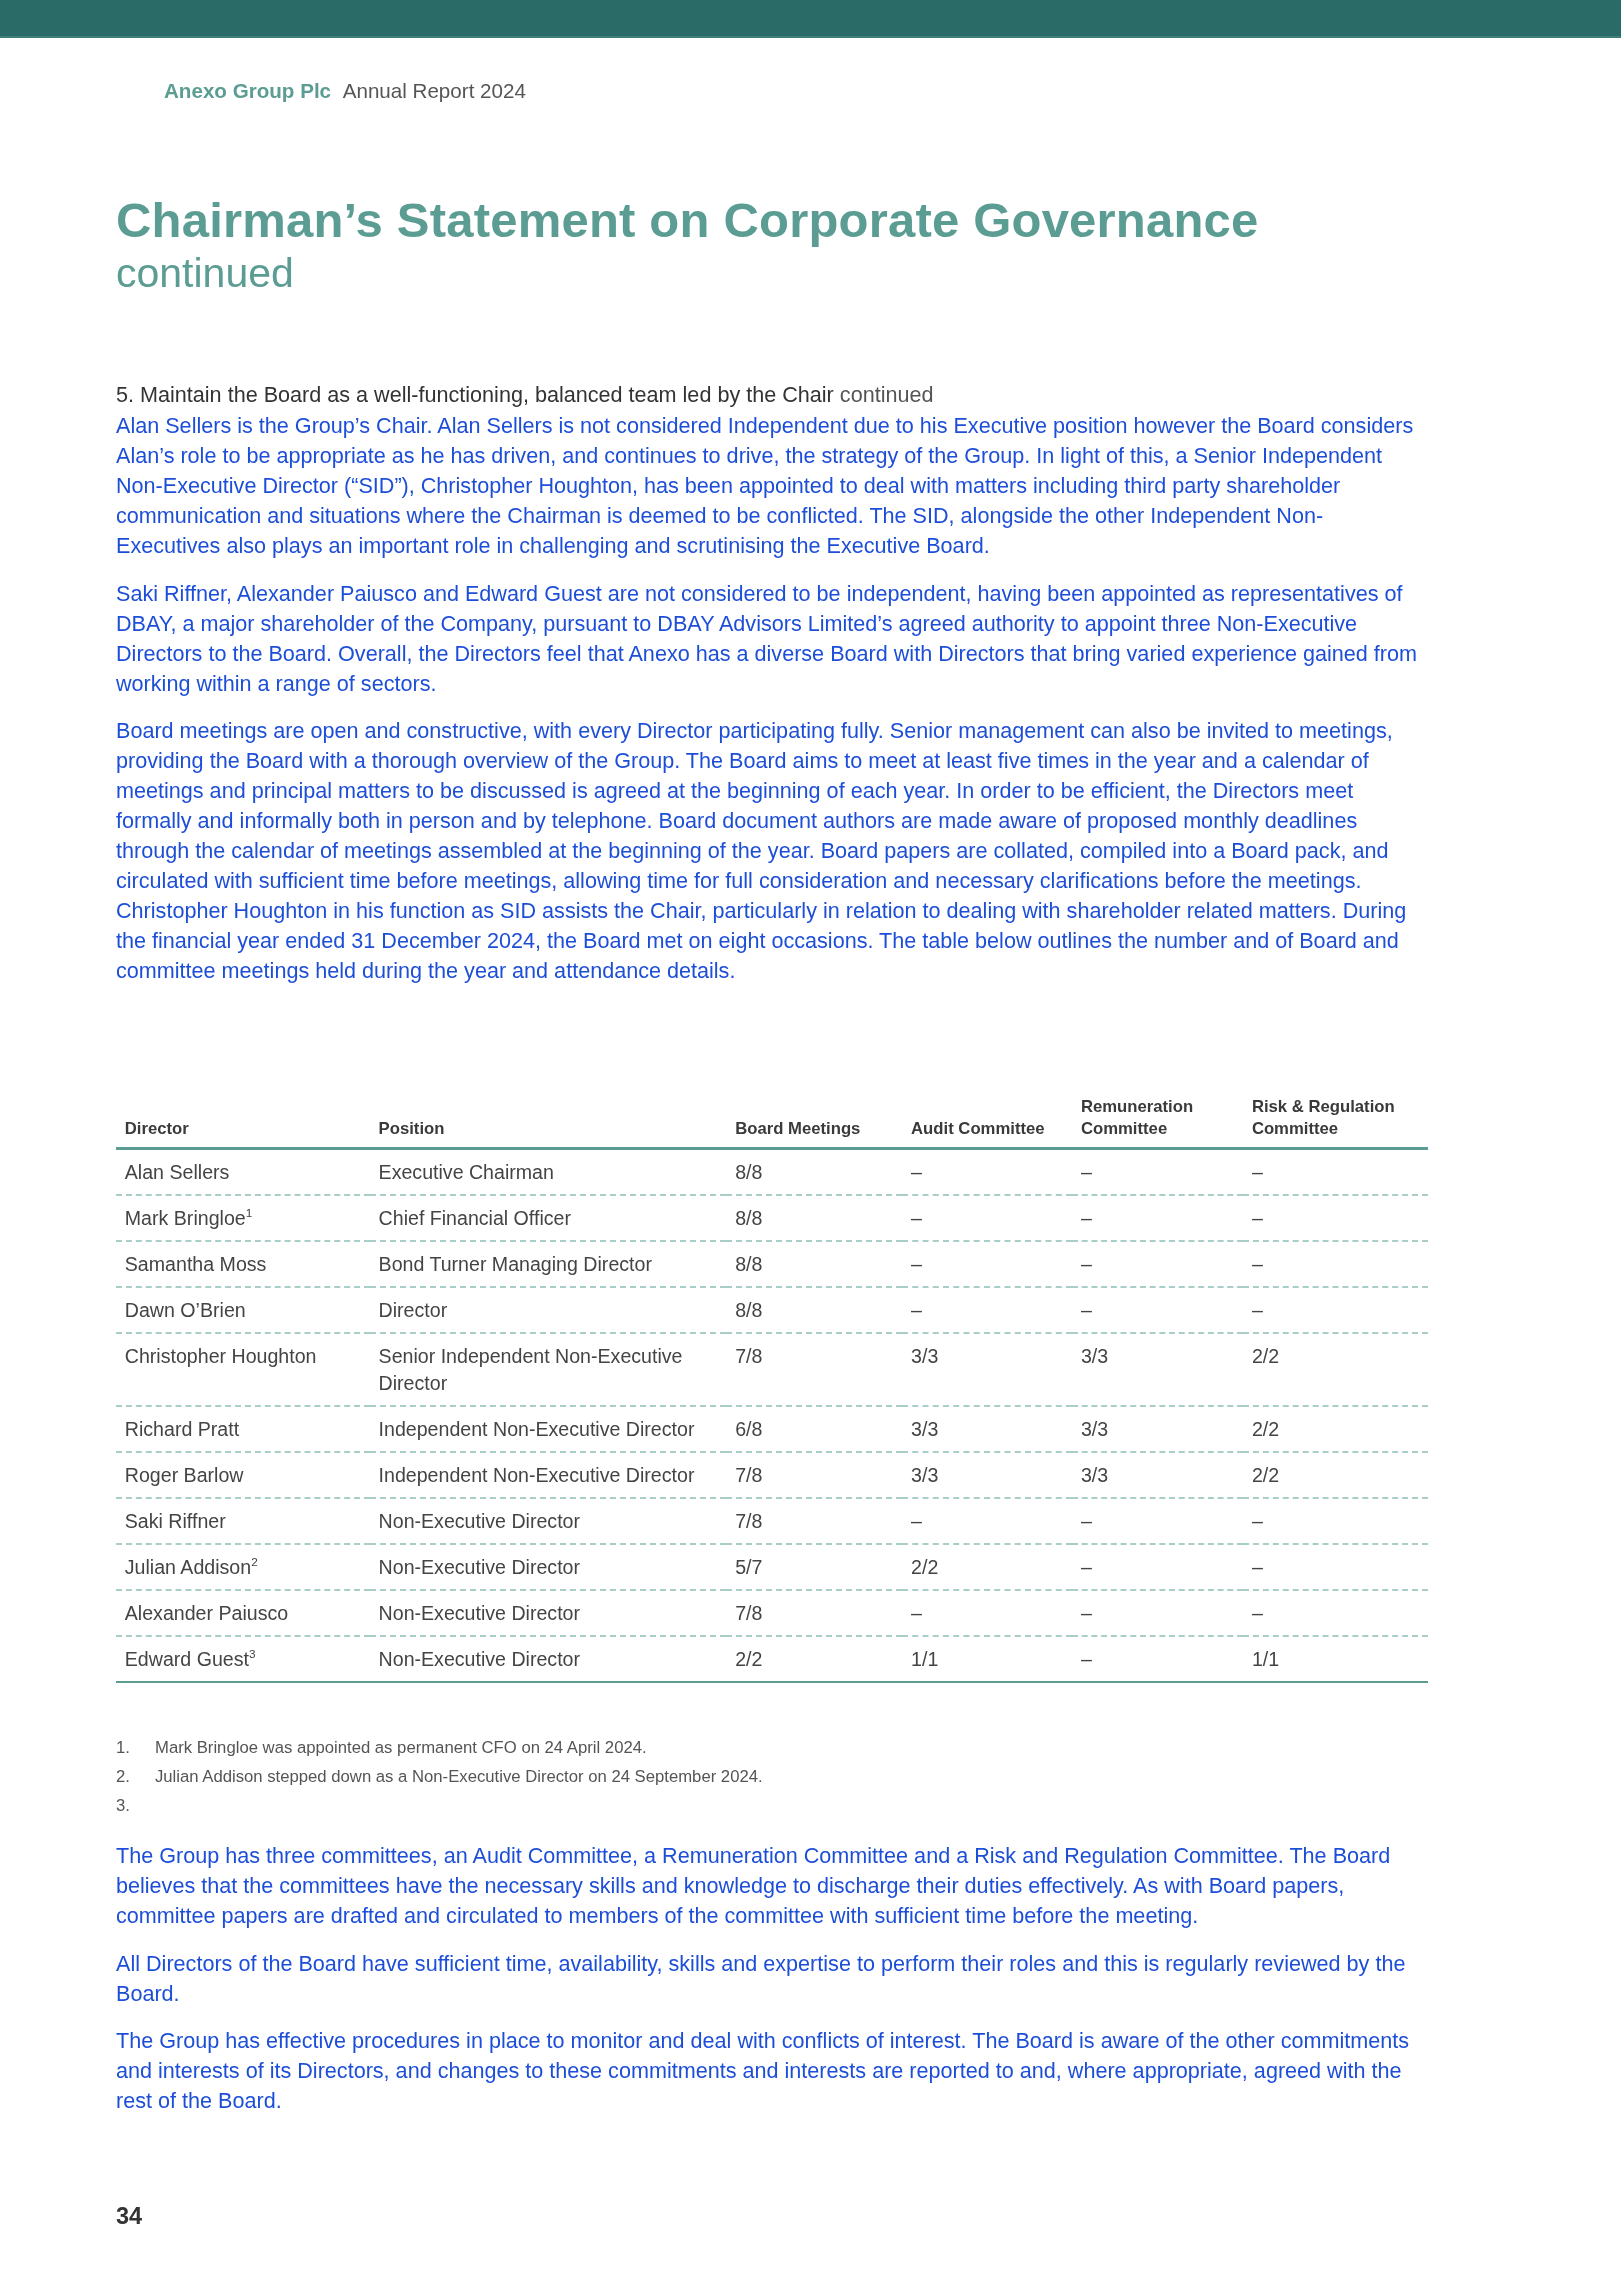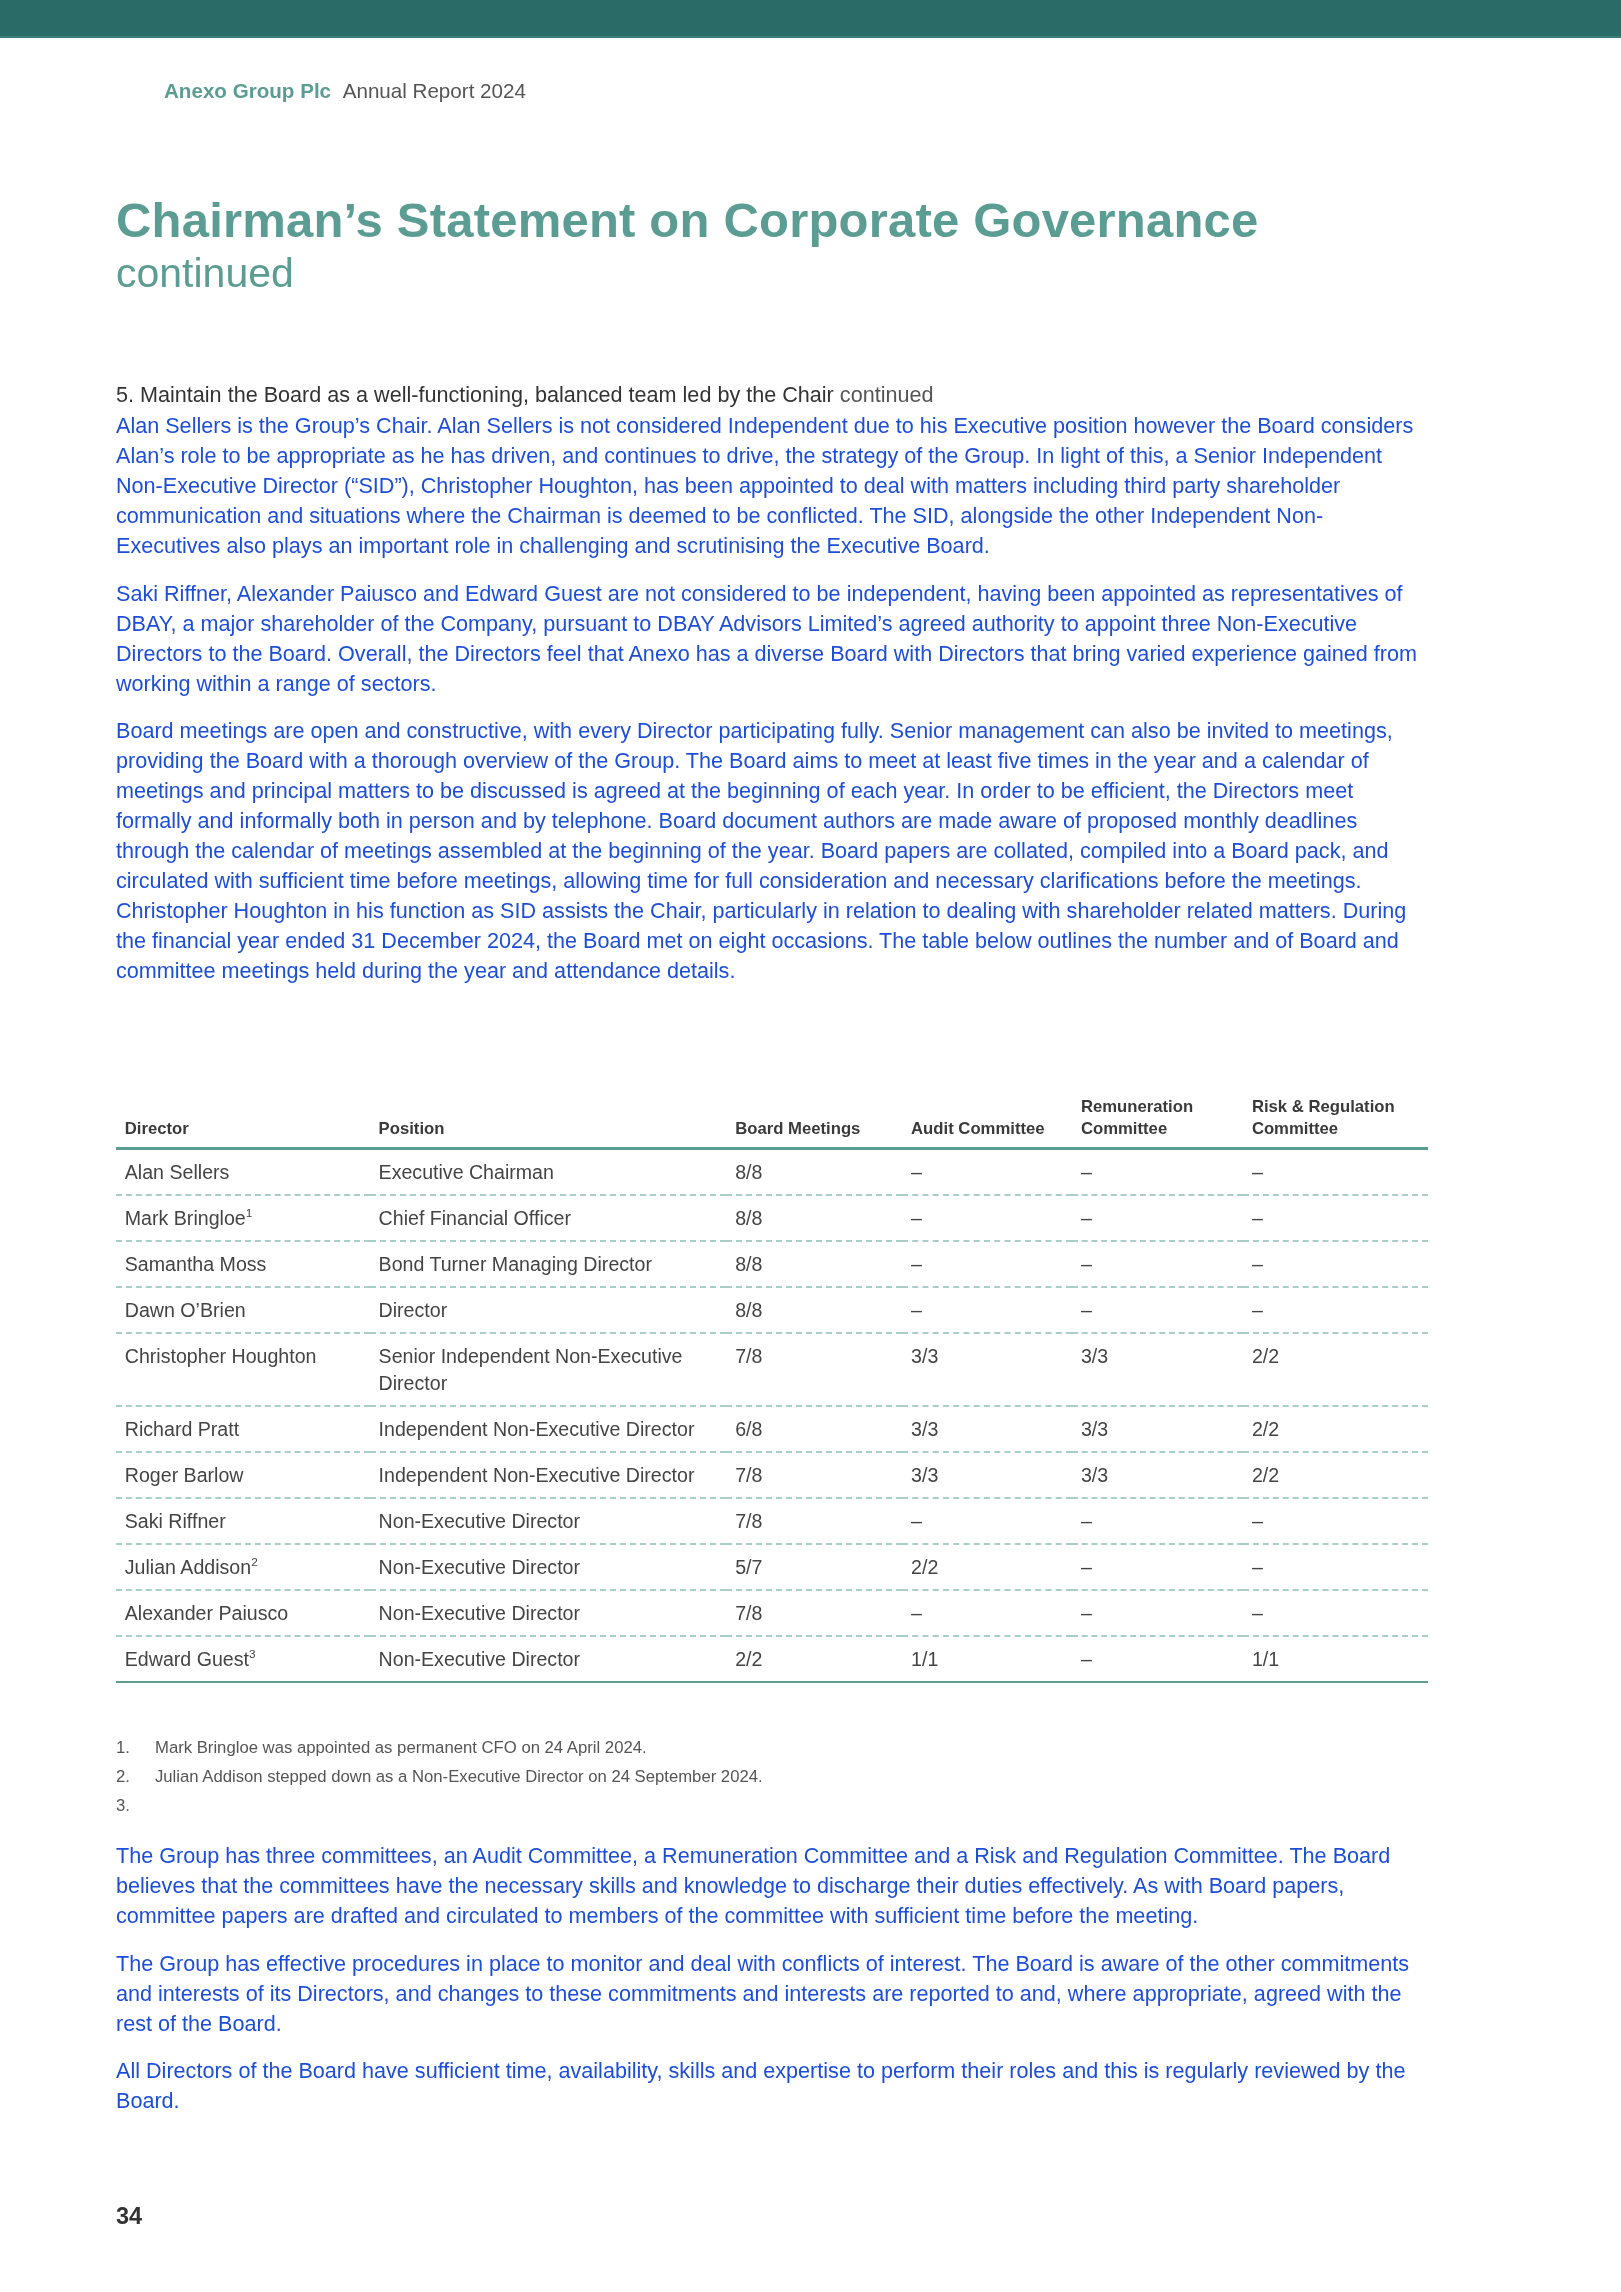--- a/index.html
+++ b/index.html
@@ -190,18 +190,18 @@
       <span class="fn-num">2.</span>
       <span>Julian Addison stepped down as a Non-Executive Director on 24 September 2024.</span>
     </li>
     <li>
       <span class="fn-num">3.</span>
     </li>
   </ol>
 
 <div class="lower">
   <p class="para">The Group has three committees, an Audit Committee, a Remuneration Committee and a Risk and Regulation Committee. The Board believes that the committees have the necessary skills and knowledge to discharge their duties effectively. As with Board papers, committee papers are drafted and circulated to members of the committee with sufficient time before the meeting.</p>
+  <p class="para">All Directors of the Board have sufficient time, availability, skills and expertise to perform their roles and this is regularly reviewed by the Board.</p>
   <p class="para">The Group has effective procedures in place to monitor and deal with conflicts of interest. The Board is aware of the other commitments and interests of its Directors, and changes to these commitments and interests are reported to and, where appropriate, agreed with the rest of the Board.</p>
-  <p class="para">All Directors of the Board have sufficient time, availability, skills and expertise to perform their roles and this is regularly reviewed by the Board.</p>
 </div>
 
 <div class="page-number">34</div>
 
 
 </body></html>

